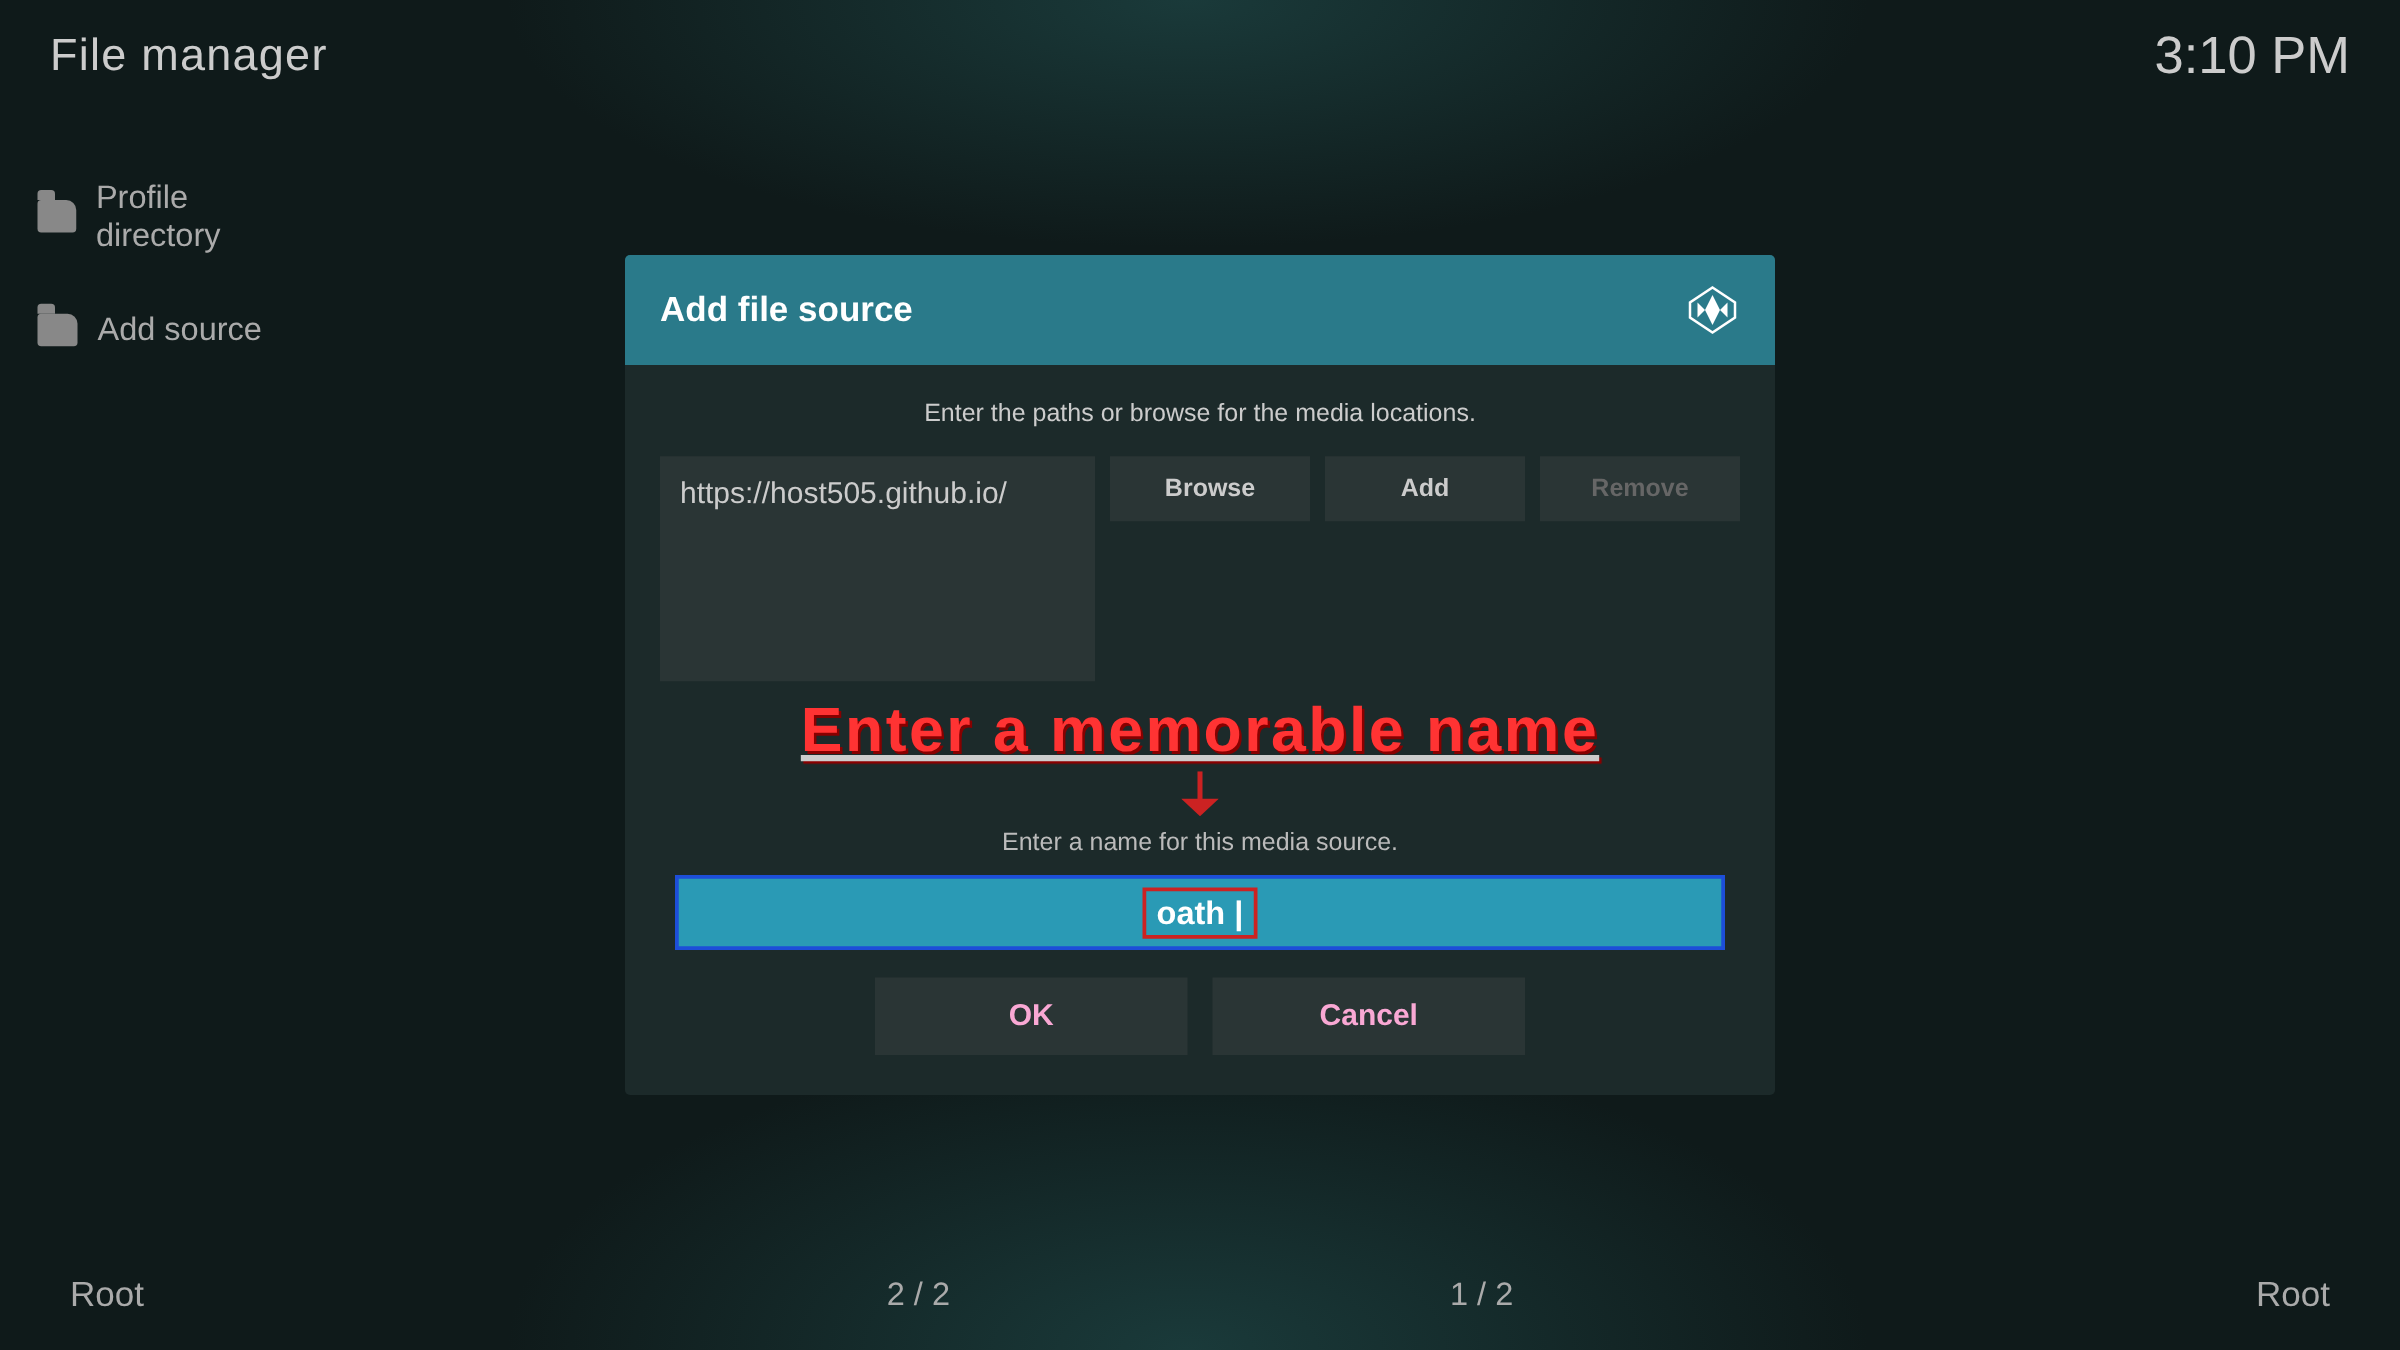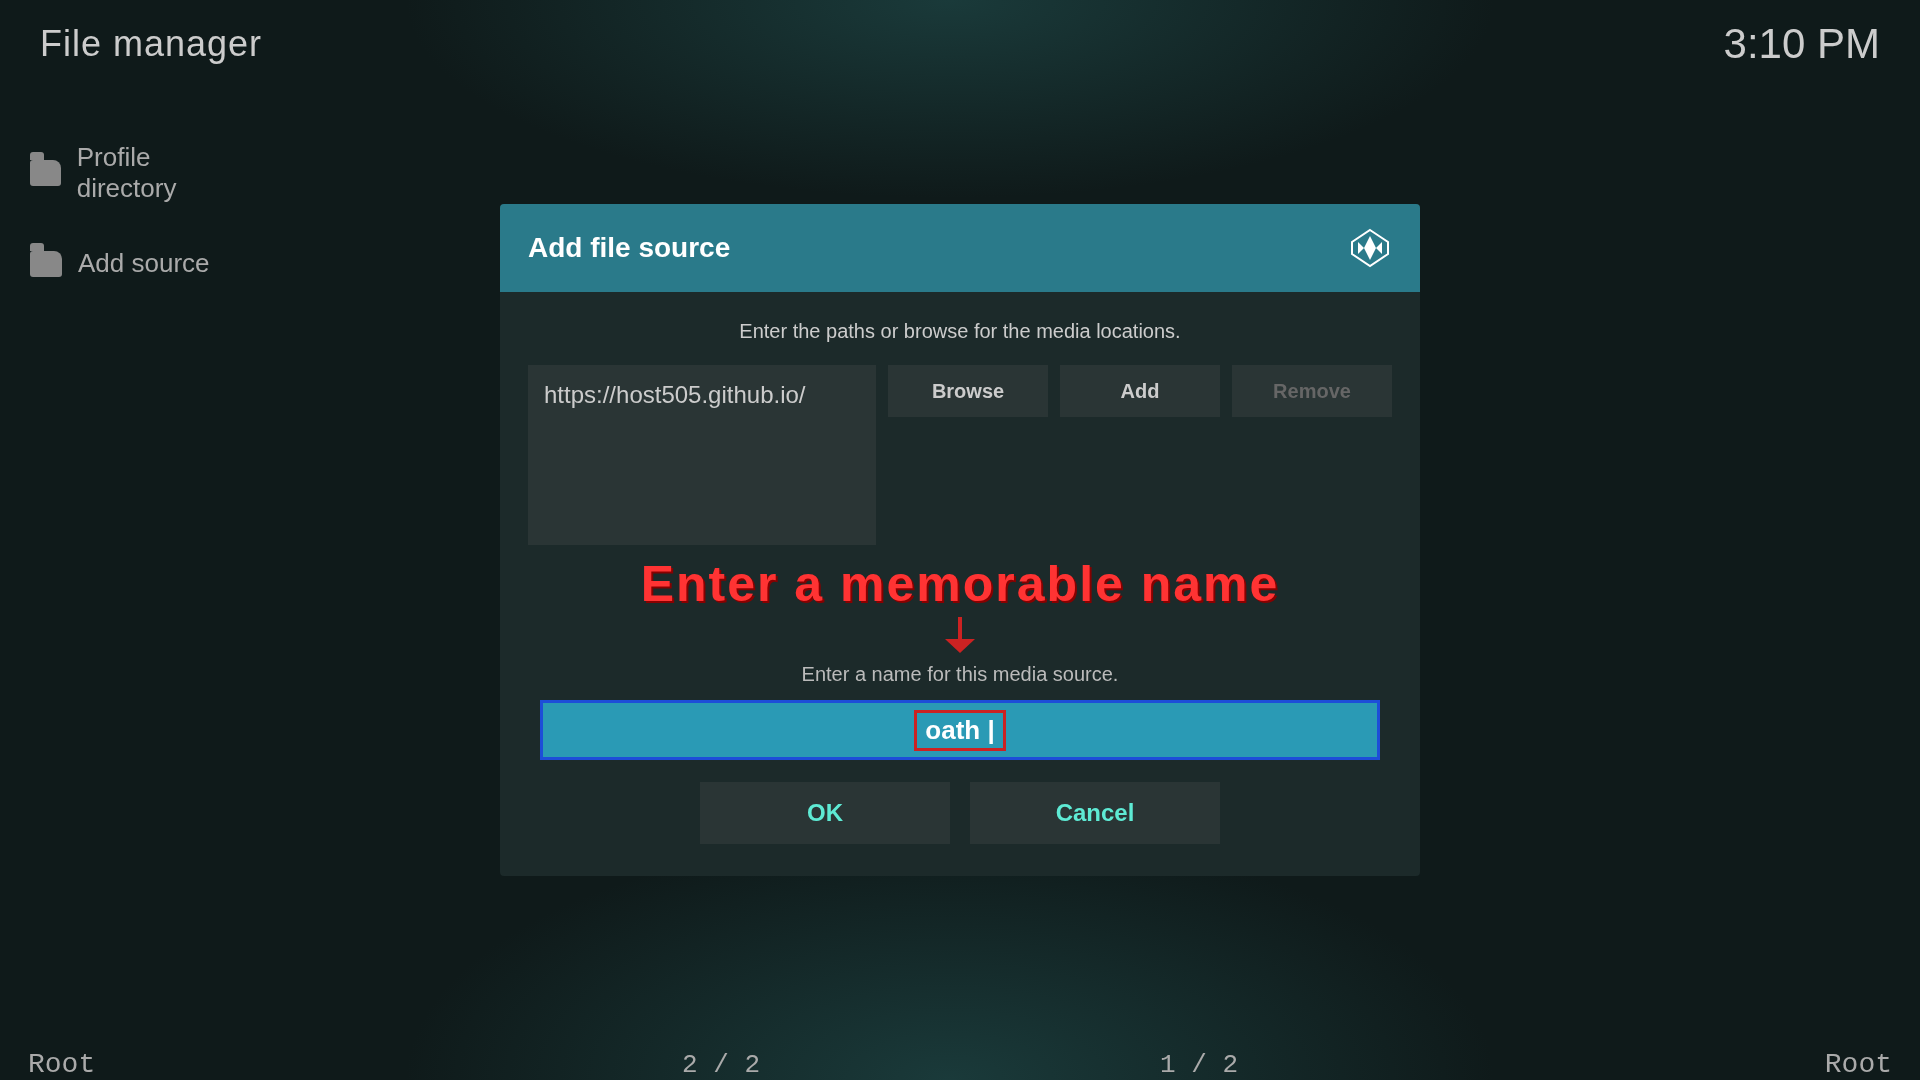--- a/index.html
+++ b/index.html
@@ -98,24 +98,23 @@
     }
 
     
     .bottom-bar {
       position: absolute;
       bottom: 0;
       left: 0;
       right: 0;
       height: 60px;
       display: flex;
-      align-items: flex-end;
+      align-items: flex-start;
       justify-content: space-between;
-      padding: 0 28px;
-      font-family: Liberation Mono, monospace;
+      padding: 0 56px;
     }
 
     .bottom-label {
       font-size: 28px;
       color: #aaaaaa;
     }
 
     .bottom-center {
       display: flex;
       gap: 400px;
@@ -228,20 +227,21 @@
 
     .source-btn.disabled {
       color: #666666;
     }
 
     
     .annotation-area {
       position: relative;
       margin: 10px 0;
       text-align: center;
+      text-decoration: underline;
     }
 
     .annotation-text {
       font-size: 50px;
       font-weight: bold;
       color: #ff3333;
       text-shadow: 2px 2px 0px #880000;
       font-family: Impact, Arial Black, sans-serif;
       letter-spacing: 2px;
     }
@@ -290,21 +290,21 @@
       display: flex;
       justify-content: center;
       gap: 20px;
     }
 
     .action-btn {
       width: 250px;
       height: 62px;
       background: #2a3535;
       border: none;
-      color: #5eead4;
+      color: #f9a8d4;
       font-size: 24px;
       font-weight: bold;
       cursor: pointer;
       display: flex;
       align-items: center;
       justify-content: center;
     }
   </style>
 </head>
 <body>

